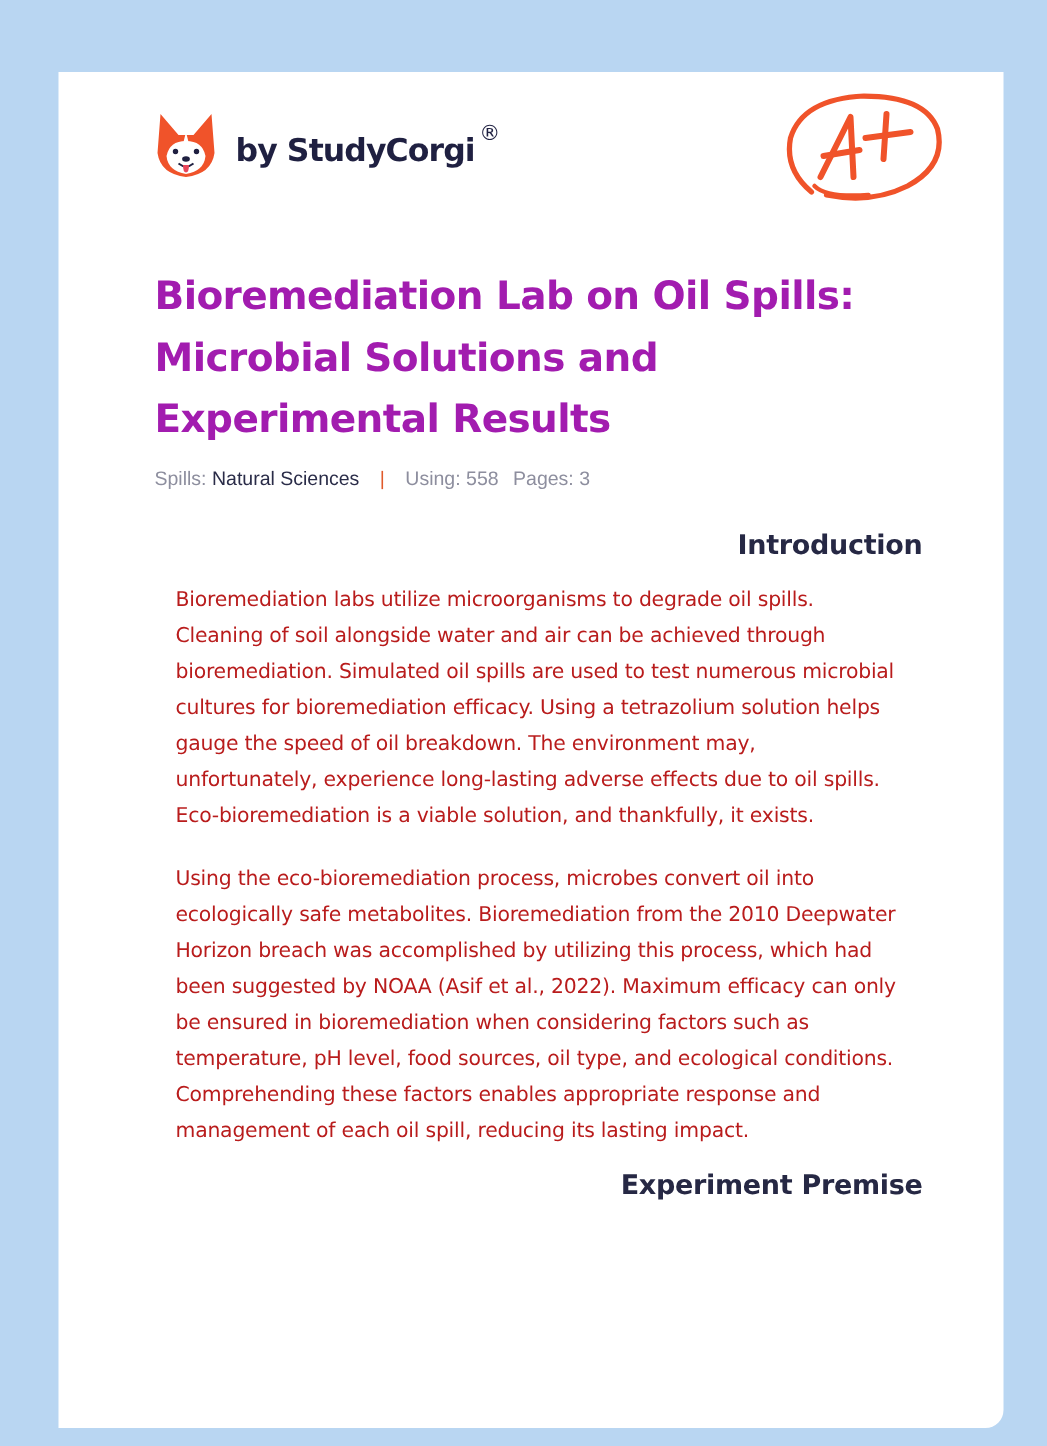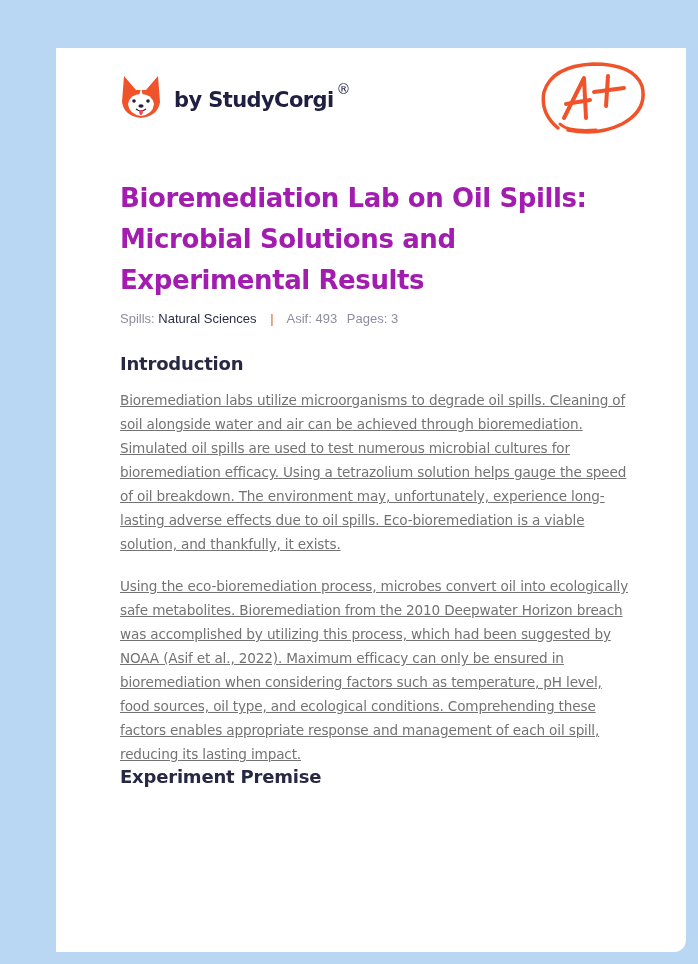--- a/index.html
+++ b/index.html
@@ -5,21 +5,21 @@
     html, body { margin: 0; padding: 0; }
     body {
       width: 698px; height: 964px;
       background: #b9d6f2;
       position: relative;
       overflow: hidden;
       font-family: "Liberation Sans", sans-serif;
     }
     .card {
       position: absolute;
-      left: 56px; top: 48px;
+      left: 39px; top: 48px;
       width: 630px; height: 904px;
       background: #ffffff;
       border-radius: 0 0 12px 0;
     }
     .logo {
       position: absolute; left: 64px; top: 26px;
       display: flex; align-items: center;
     }
     .logo .mascot { width: 42px; height: 46px; }
     .logo .brand {
@@ -46,28 +46,27 @@
       font-family: "Liberation Sans", sans-serif;
       font-size: 13px; color: #8d8e9e;
     }
     .meta .topic-value { color: #2a2c48; }
     .meta .sep { color: #e05a2b; margin: 0 10px; }
     .meta .gap { margin-left: 6px; }
     .content { position: absolute; left: 64px; top: 305px; width: 512px; }
     .h2 {
       margin: 0;
       font-family: "DejaVu Sans", sans-serif; font-weight: bold;
-      font-size: 18px; color: #262844; letter-spacing: -0.2px;
+      font-size: 18px; color: #262844; letter-spacing: -0.2px; text-align: right;
     }
     .p {
-      margin: 0;
+      margin: 14px;
       font-family: "DejaVu Sans", sans-serif;
-      font-size: 13.6px; line-height: 24px; color: #737373;
+      font-size: 13.6px; line-height: 24px; color: #b91c1c;
       letter-spacing: -0.15px;
-      text-decoration: underline;
     }
   </style>
 </head>
 <body>
 
 <div class="card">
 
   <div class="logo">
     <svg class="mascot" viewBox="0 0 42 46">
       <path d="M4 2 L16 16 L26 16 L38 2 L40 28 Q38 42 21 44 Q4 42 2 28 Z" fill="#f0532a"></path>
@@ -91,22 +90,22 @@
     <path d="M70 18 L68 48" stroke="#f0532a" stroke-width="4" fill="none" stroke-linecap="round"></path>
     <path d="M56 34 L86 30" stroke="#f0532a" stroke-width="4" fill="none" stroke-linecap="round"></path>
   </svg>
 
   <h1 class="title">Bioremediation Lab on Oil Spills: Microbial Solutions and Experimental Results</h1>
 
   <div class="meta">
     <span>Spills:</span>
     <span class="topic-value">Natural Sciences</span>
     <span class="sep">|</span>
-    <span>Asif:</span>
-    <span>493</span>
+    <span>Using:</span>
+    <span>558</span>
     <span class="gap">Pages:</span>
     <span>3</span>
   </div>
 
   <div class="content">
     <h2 class="h2" style="margin-top:0;">Introduction</h2>
     <p class="p" style="margin-top:14px;">Bioremediation labs utilize microorganisms to degrade oil spills. Cleaning of soil alongside water and air can be achieved through bioremediation. Simulated oil spills are used to test numerous microbial cultures for bioremediation efficacy. Using a tetrazolium solution helps gauge the speed of oil breakdown. The environment may, unfortunately, experience long-lasting adverse effects due to oil spills. Eco-bioremediation is a viable solution, and thankfully, it exists.</p>
     <p class="p" style="margin-top:18px;">Using the eco-bioremediation process, microbes convert oil into ecologically safe metabolites. Bioremediation from the 2010 Deepwater Horizon breach was accomplished by utilizing this process, which had been suggested by NOAA (Asif et al., 2022). Maximum efficacy can only be ensured in bioremediation when considering factors such as temperature, pH level, food sources, oil type, and ecological conditions. Comprehending these factors enables appropriate response and management of each oil spill, reducing its lasting impact.</p>
     <h2 class="h2" style="">Experiment Premise</h2>
   </div>

